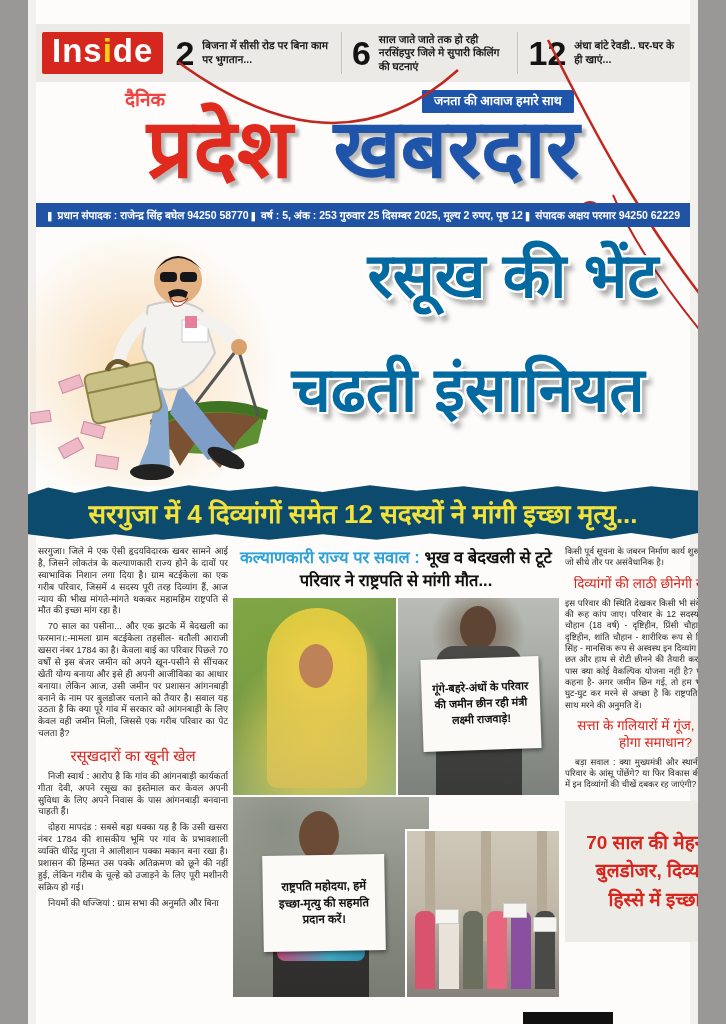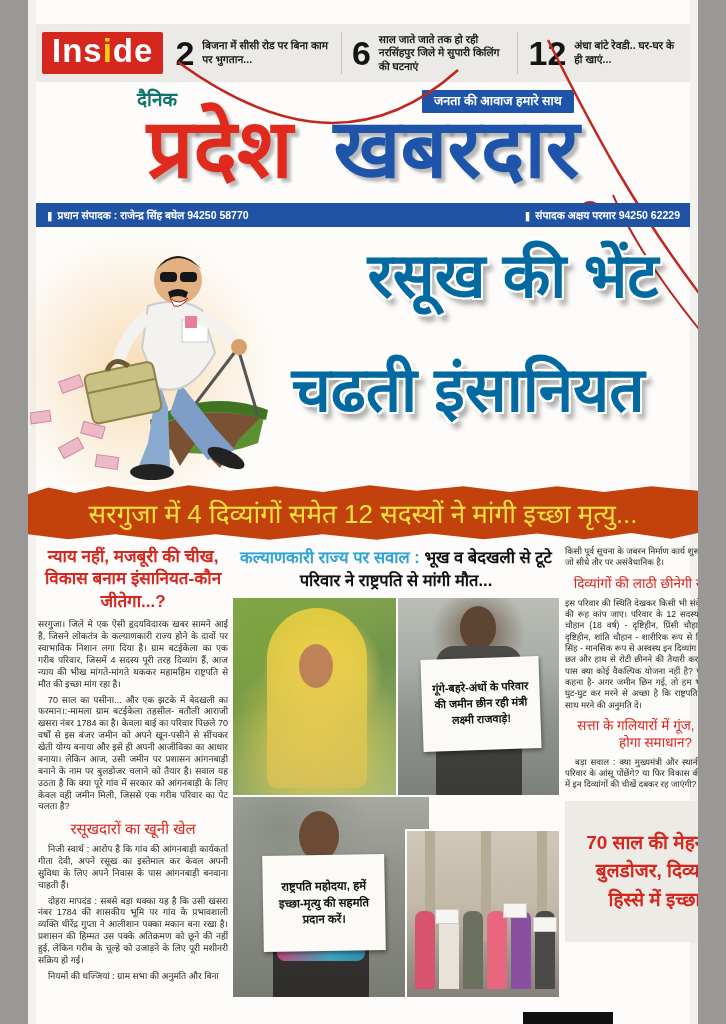--- a/index.html
+++ b/index.html
@@ -24,22 +24,22 @@
   }
   .inside-box .yel { color:#f7cf12; }
   .teaser { display:flex; align-items:center; flex:1; min-width:0; }
   .teaser-num { font-size:34px; font-weight:bold; color:#141414; margin-right:8px; line-height:1; }
   .teaser-text { font-size:10.5px; font-weight:bold; color:#1c1c1c; line-height:1.3; }
   .tdiv { width:1px; height:42px; background:#c6c4bf; margin:0 10px; flex:none; }
 
   
   .masthead { position:absolute; left:0; right:0; top:82px; height:120px; }
   .daily {
-    position:absolute; left:97px; top:4px; color:#0f766e;
-    font-size:19px; font-weight:bold;margin-left:12px;
+    position:absolute; left:97px; top:4px; color:#ef4444;
+    font-size:19px; font-weight:bold;
   }
   .tagline {
     position:absolute; left:394px; top:8px; background:#1e55aa; color:#fff;
     font-size:12.5px; font-weight:bold; padding:2px 12px 4px; border-radius:1px;
   }
   .mast-title {
     position:absolute; left:0; right:0; top:22px; text-align:center;
     font-size:82px; font-weight:bold; line-height:1.1; white-space:nowrap;
     text-shadow:4px 4px 3px rgba(60,60,60,0.35);
   }
@@ -71,22 +71,22 @@
     z-index:3; line-height:1.05;
     text-shadow:-2px -2px 0 #fff, 2px -2px 0 #fff, -2px 2px 0 #fff,
                  2px 2px 0 #fff, 5px 7px 5px rgba(40,40,40,0.4);
   }
   .hl1 { left:248px; top:243px; width:474px; font-size:62px; }
   .hl2 { left:158px; top:357px; width:564px; font-size:62px; }
 
   
   .banner {
     position:absolute; left:0; right:0; top:484px; height:57px;
-    background:#c2410c; color:#f2e23a; display:flex; align-items:center;
-    justify-content:center; font-size:26px; font-weight:normal; z-index:4;
+    background:#0c4a6e; color:#f2e23a; display:flex; align-items:center;
+    justify-content:center; font-size:26px; font-weight:bold; z-index:4;
     clip-path:polygon(0 18%, 3% 6%, 7% 16%, 12% 4%, 18% 14%, 24% 2%, 30% 12%,
       37% 4%, 44% 14%, 51% 2%, 58% 12%, 65% 4%, 72% 14%, 79% 4%, 86% 14%,
       93% 4%, 100% 12%, 100% 86%, 96% 96%, 90% 86%, 83% 97%, 76% 87%, 68% 97%,
       60% 87%, 52% 98%, 44% 88%, 36% 98%, 28% 88%, 20% 98%, 13% 88%, 6% 97%, 0 88%);
   }
 
   
   .col-left  { position:absolute; left:10px;  top:546px; width:190px; z-index:2; }
   .col-mid   { position:absolute; left:205px; top:546px; width:326px; z-index:2; }
   .col-right { position:absolute; left:537px; top:546px; width:181px; z-index:2; }
@@ -205,20 +205,21 @@
     <div class="daily">दैनिक</div>
     <div class="tagline">जनता की आवाज हमारे साथ</div>
     <div class="mast-title">
       <span class="red">प्रदेश</span>
       <span class="blue">खबरदार</span>
     </div>
   </div>
 
   <div class="info-bar">
     <span class="seg"><span class="flag">❚</span><span>प्रधान संपादक : राजेन्द्र सिंह बघेल 94250 58770</span></span>
+    <span class="seg"><span class="flag">❚</span><span>वर्ष : 5, अंक : 253 गुरुवार 25 दिसम्बर 2025, मूल्य 2 रुपए, पृष्ठ 12</span></span>
     <span class="seg"><span class="flag">❚</span><span>संपादक अक्षय परमार 94250 62229</span></span>
   </div>
 
   <div class="cartoon">
     <svg width="256" height="258" viewBox="0 0 256 258">
 
       <path d="M120,195 Q175,165 235,185 L228,215 Q175,235 128,218 Z" fill="#5d9032"></path>
       <path d="M125,200 Q175,175 230,190 L210,210 L190,240 L165,215 L150,238 L135,210 Z" fill="#7a5233"></path>
       <path d="M120,192 Q178,160 238,182 L236,192 Q175,172 122,200 Z" fill="#3f7422"></path>
 
@@ -261,21 +262,20 @@
       </g>
     </svg>
   </div>
 
   <div class="headline hl1">रसूख की भेंट</div>
   <div class="headline hl2">चढती इंसानियत</div>
 
   <div class="banner">सरगुजा में 4 दिव्यांगों समेत 12 सदस्यों ने मांगी इच्छा मृत्यु...</div>
 
   <div class="col-left">
-    <div class="lead-head">न्याय नहीं, मजबूरी की चीख, विकास बनाम इंसानियत-कौन जीतेगा...?</div>
     <p class="body-text">सरगुजा। जिले मे एक ऐसी हृदयविदारक खबर सामने आई है, जिसने लोकतंत्र के कल्याणकारी राज्य होने के दावों पर स्वाभाविक निशान लगा दिया है। ग्राम बटईकेला का एक गरीब परिवार, जिसमें 4 सदस्य पूरी तरह दिव्यांग हैं, आज न्याय की भीख मांगते-मांगते थककर महामहिम राष्ट्रपति से मौत की इच्छा मांग रहा है।</p>
     <p class="body-text indent">70 साल का पसीना... और एक झटके में बेदखली का फरमान।:-मामला ग्राम बटईकेला तहसील- बतौली आराजी खसरा नंबर 1784 का है। केवला बाई का परिवार पिछले 70 वर्षों से इस बंजर जमीन को अपने खून-पसीने से सींचकर खेती योग्य बनाया और इसे ही अपनी आजीविका का आधार बनाया। लेकिन आज, उसी जमीन पर प्रशासन आंगनबाड़ी बनाने के नाम पर बुलडोजर चलाने को तैयार है। सवाल यह उठता है कि क्या पूरे गांव में सरकार को आंगनबाड़ी के लिए केवल वही जमीन मिली, जिससे एक गरीब परिवार का पेट चलता है?</p>
     <div class="subhead-red">रसूखदारों का खूनी खेल</div>
     <p class="body-text indent">निजी स्वार्थ : आरोप है कि गांव की आंगनबाड़ी कार्यकर्ता गीता देवी, अपने रसूख का इस्तेमाल कर केवल अपनी सुविधा के लिए अपने निवास के पास आंगनबाड़ी बनवाना चाहती हैं।</p>
     <p class="body-text indent">दोहरा मापदंड : सबसे बड़ा धक्का यह है कि उसी खसरा नंबर 1784 की शासकीय भूमि पर गांव के प्रभावशाली व्यक्ति धीरेंद्र गुप्ता ने आलीशान पक्का मकान बना रखा है। प्रशासन की हिम्मत उस पक्के अतिक्रमण को छूने की नहीं हुई, लेकिन गरीब के चूल्हे को उजाड़ने के लिए पूरी मशीनरी सक्रिय हो गई।</p>
     <p class="body-text indent">नियमों की धज्जियां : ग्राम सभा की अनुमति और बिना</p>
   </div>
 
   <div class="col-mid">
     <div class="mid-heading">

